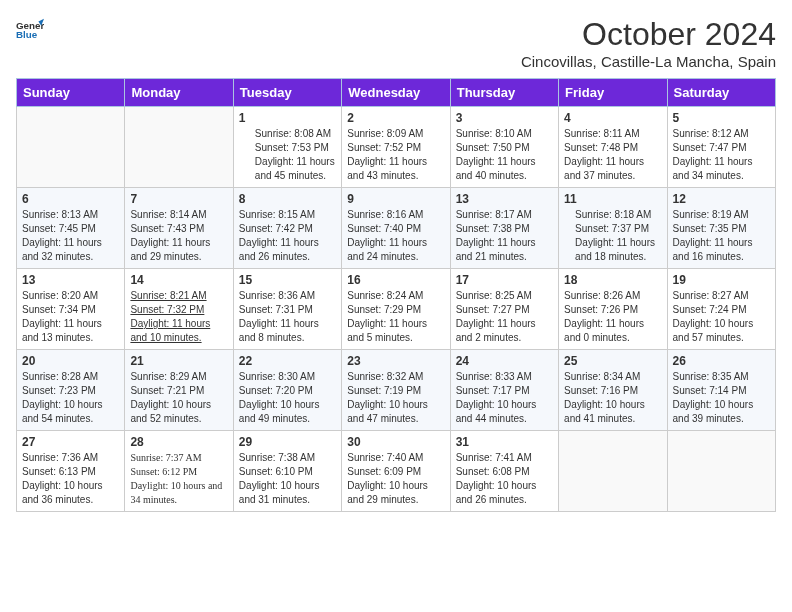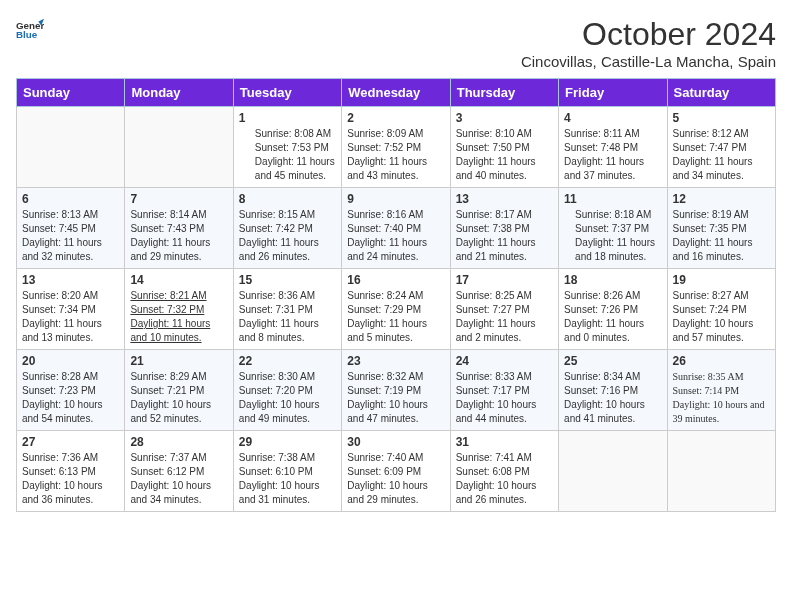--- a/index.html
+++ b/index.html
@@ -261,35 +261,35 @@
 Daylight: 10 hours and 44 minutes.</div>
         </td>
         <td>
           <div class="day-number">25</div>
           <div class="day-info" style="white-space: pre-line;">Sunrise: 8:34 AM
 Sunset: 7:16 PM
 Daylight: 10 hours and 41 minutes.</div>
         </td>
         <td>
           <div class="day-number">26</div>
-          <div class="day-info" style="white-space: pre-line; font-family: Liberation Serif, serif;">Sunrise: 8:35 AM
+          <div class="day-info" style="white-space: pre-line;">Sunrise: 8:35 AM
 Sunset: 7:14 PM
 Daylight: 10 hours and 39 minutes.</div>
         </td>
       </tr>
       <tr>
         <td>
           <div class="day-number">27</div>
           <div class="day-info" style="white-space: pre-line;">Sunrise: 7:36 AM
 Sunset: 6:13 PM
 Daylight: 10 hours and 36 minutes.</div>
         </td>
         <td>
           <div class="day-number">28</div>
-          <div class="day-info" style="white-space: pre-line;">Sunrise: 7:37 AM
+          <div class="day-info" style="white-space: pre-line; font-family: Liberation Serif, serif;">Sunrise: 7:37 AM
 Sunset: 6:12 PM
 Daylight: 10 hours and 34 minutes.</div>
         </td>
         <td>
           <div class="day-number">29</div>
           <div class="day-info" style="white-space: pre-line;">Sunrise: 7:38 AM
 Sunset: 6:10 PM
 Daylight: 10 hours and 31 minutes.</div>
         </td>
         <td>

